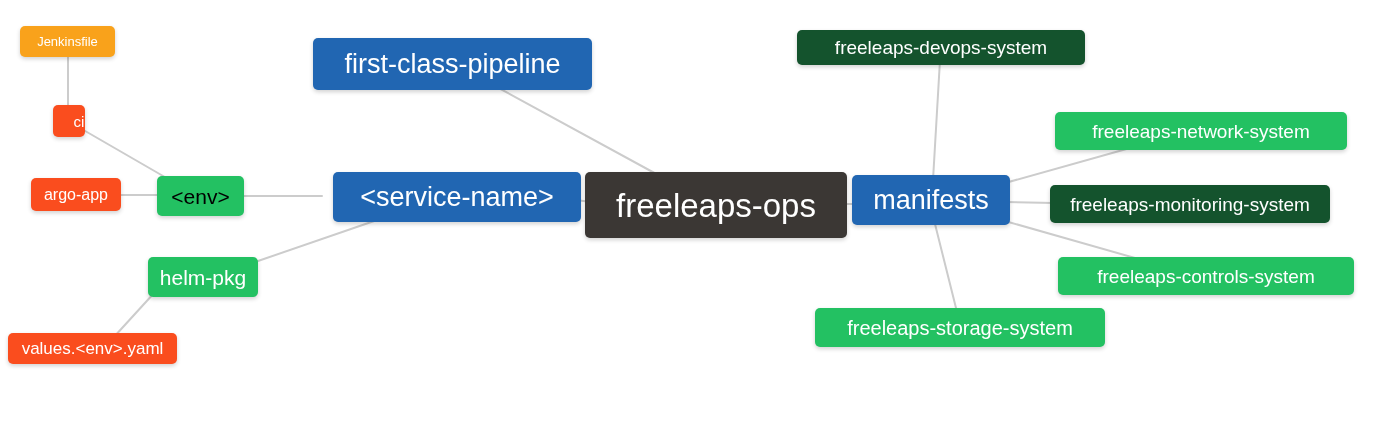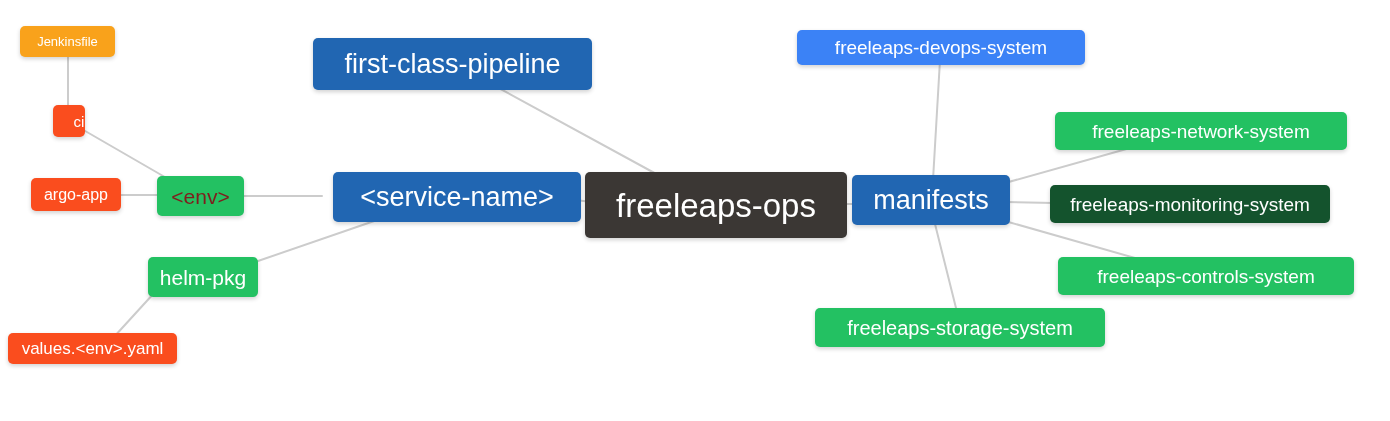--- a/index.html
+++ b/index.html
@@ -63,42 +63,42 @@
 
 <div class="node" style="left: 20px; top: 26px; width: 95px; height: 31px; background: rgb(249, 162, 27); font-size: 13px; color: rgb(255, 255, 255);">
       <span>Jenkinsfile</span>
     </div>
     <div class="node" style="left: 53px; top: 105px; width: 32px; height: 32px; background: rgb(250, 77, 30); font-size: 15px; color: rgb(255, 255, 255); padding-left: 20px;">
       <span>ci</span>
     </div>
     <div class="node" style="left: 31px; top: 178px; width: 90px; height: 33px; background: rgb(250, 77, 30); font-size: 16px; color: rgb(255, 255, 255);">
       <span>argo-app</span>
     </div>
-    <div class="node" style="left: 157px; top: 176px; width: 87px; height: 40px; background: rgb(35, 193, 98); font-size: 21px; color: #7f1d1d;">
+    <div class="node" style="left: 157px; top: 176px; width: 87px; height: 40px; background: rgb(35, 193, 98); font-size: 21px; color: #000000;">
       <span>&lt;env&gt;</span>
     </div>
     <div class="node" style="left: 148px; top: 257px; width: 110px; height: 40px; background: rgb(35, 193, 98); font-size: 21px; color: rgb(255, 255, 255);">
       <span>helm-pkg</span>
     </div>
     <div class="node" style="left: 8px; top: 333px; width: 169px; height: 31px; background: rgb(250, 77, 30); font-size: 17px; color: rgb(255, 255, 255);">
       <span>values.&lt;env&gt;.yaml</span>
     </div>
     <div class="node" style="left: 313px; top: 38px; width: 279px; height: 52px; background: rgb(33, 102, 178); font-size: 27px; color: rgb(255, 255, 255);">
       <span>first-class-pipeline</span>
     </div>
     <div class="node" style="left: 333px; top: 172px; width: 248px; height: 50px; background: rgb(33, 102, 178); font-size: 27px; color: rgb(255, 255, 255);">
       <span>&lt;service-name&gt;</span>
     </div>
     <div class="node" style="left: 585px; top: 172px; width: 262px; height: 66px; background: rgb(59, 55, 52); font-size: 33px; color: rgb(255, 255, 255);">
       <span>freeleaps-ops</span>
     </div>
     <div class="node" style="left: 852px; top: 175px; width: 158px; height: 50px; background: rgb(33, 102, 178); font-size: 27px; color: rgb(255, 255, 255);">
       <span>manifests</span>
     </div>
-    <div class="node" style="left: 797px; top: 30px; width: 288px; height: 35px; background: #3b82f6; font-size: 19px; color: rgb(255, 255, 255);">
+    <div class="node" style="left: 797px; top: 30px; width: 288px; height: 35px; background: #14532d; font-size: 19px; color: rgb(255, 255, 255);">
       <span>freeleaps-devops-system</span>
     </div>
     <div class="node" style="left: 1055px; top: 112px; width: 292px; height: 38px; background: rgb(35, 193, 98); font-size: 19px; color: rgb(255, 255, 255);">
       <span>freeleaps-network-system</span>
     </div>
     <div class="node" style="left: 1050px; top: 185px; width: 280px; height: 38px; background: #14532d; font-size: 19px; color: rgb(255, 255, 255);">
       <span>freeleaps-monitoring-system</span>
     </div>
     <div class="node" style="left: 1058px; top: 257px; width: 296px; height: 38px; background: rgb(35, 193, 98); font-size: 19px; color: rgb(255, 255, 255);">
       <span>freeleaps-controls-system</span>

